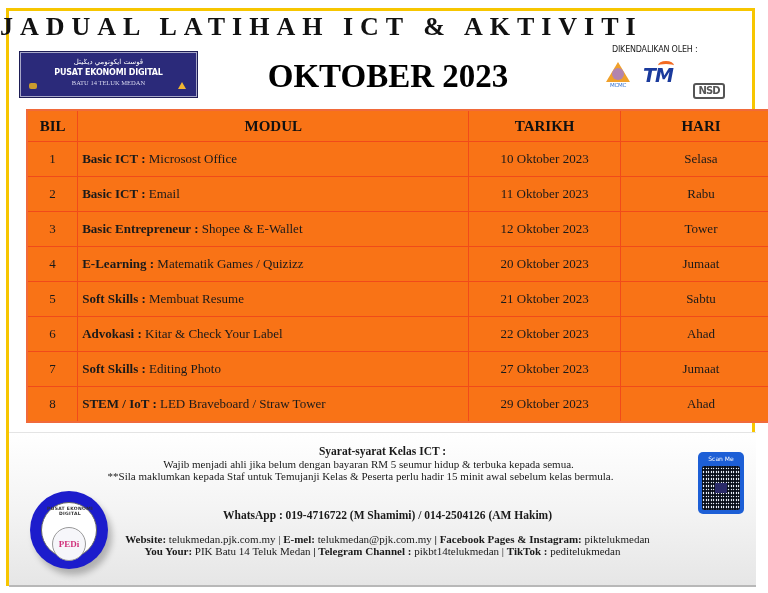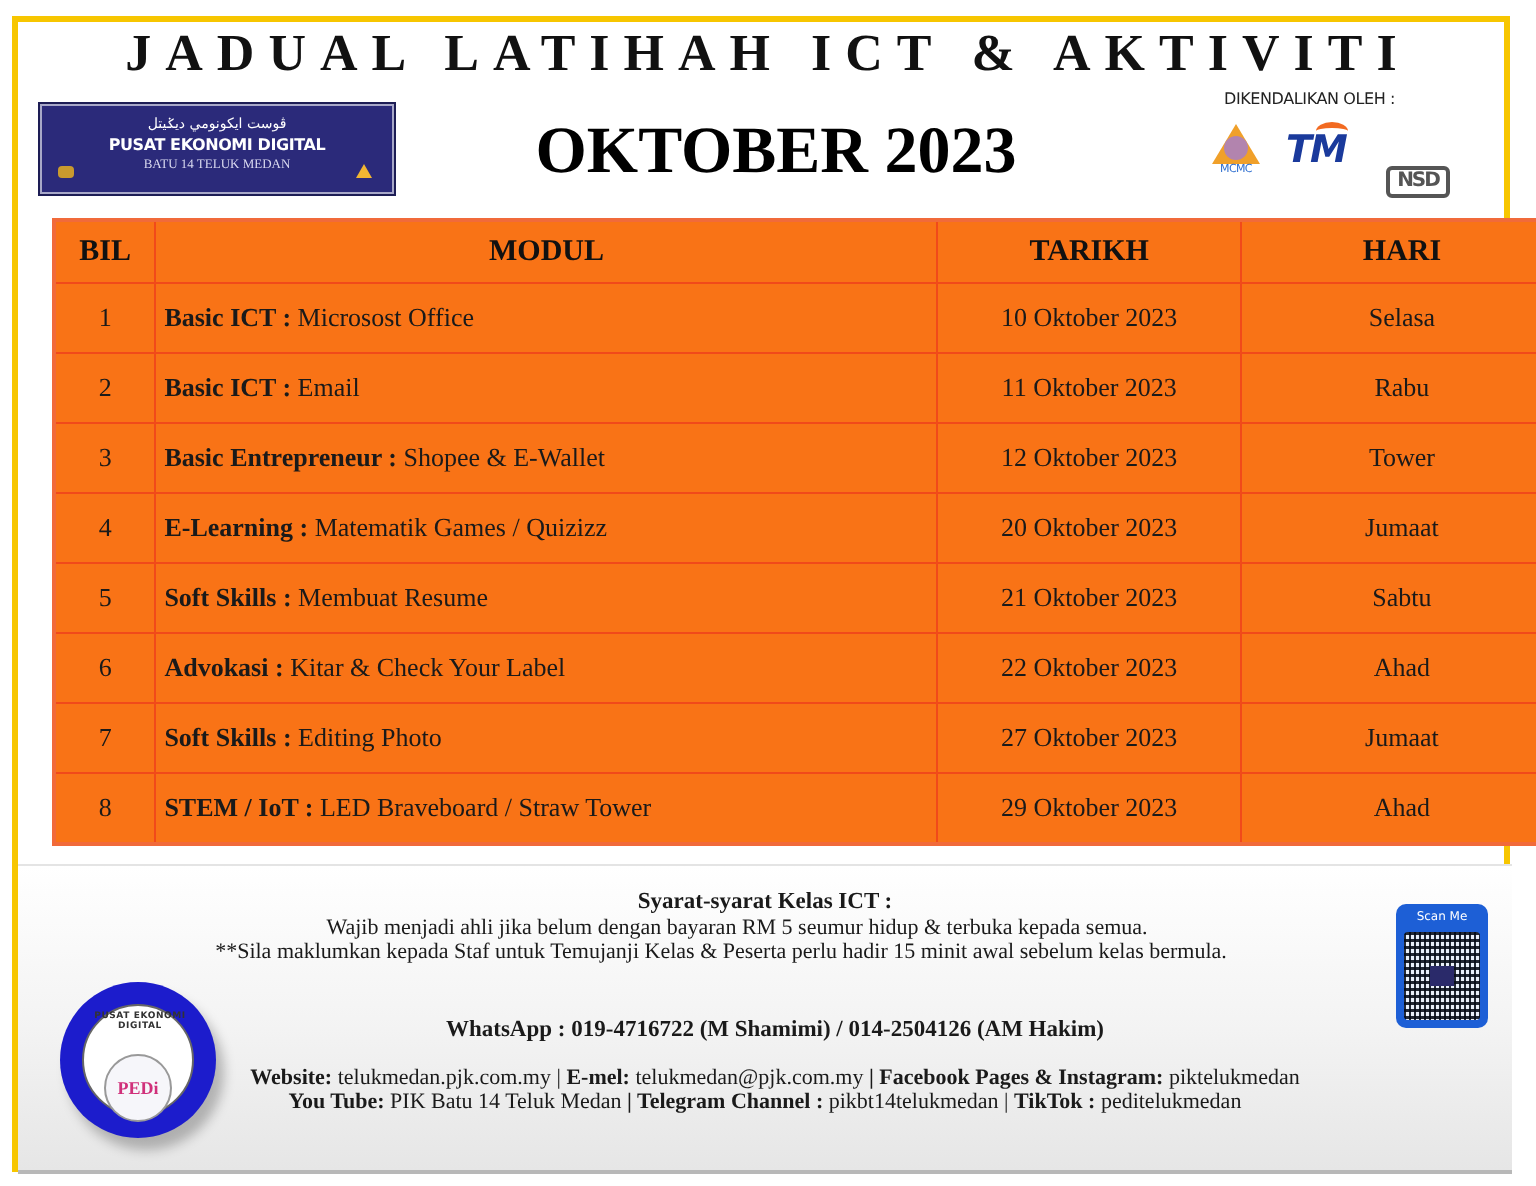--- a/index.html
+++ b/index.html
@@ -7,21 +7,21 @@
     width: 768px; height: 593px; position: relative; overflow: hidden;
     background: #ffffff;
     font-family: "Liberation Serif", "DejaVu Serif", serif;
     color: #111;
   }
   .frame {
     position: absolute; left: 6px; top: 8px; width: 749px; height: 578px;
     border: 3px solid #f7c600; border-bottom: none; box-sizing: border-box;
   }
   .main-title {
-    position: absolute; left: 0; top: 12px; width: 768px; text-align: center;
+    position: absolute; left: 0; top: 12px; width: 768px; text-align: left;
     font-size: 26px; font-weight: bold; letter-spacing: 7px; color: #111;
   }
   .subtitle {
     position: absolute; left: 238px; top: 58px; width: 300px; text-align: center;
     font-size: 33px; font-weight: bold; color: #000;
   }
   .logo-banner {
     position: absolute; left: 20px; top: 52px; width: 177px; height: 45px;
     background: #2b2a7a; border: 1px solid #a8a8c8; box-sizing: border-box;
     outline: 1px solid #1d1d55;
@@ -192,21 +192,21 @@
     </tr>
   </tbody>
 </table>
 
 <div class="footer">
   <div class="f-line f-title">Syarat-syarat Kelas ICT :</div>
   <div class="f-line f-req1">Wajib menjadi ahli jika belum dengan bayaran RM 5 seumur hidup &amp; terbuka kepada semua.</div>
   <div class="f-line f-req2">**Sila maklumkan kepada Staf untuk Temujanji Kelas &amp; Peserta perlu hadir 15 minit awal sebelum kelas bermula.</div>
   <div class="f-line f-wa">WhatsApp : 019-4716722 (M Shamimi) / 014-2504126 (AM Hakim)</div>
   <div class="f-line f-web1"><span class="b">Website:</span><span> telukmedan.pjk.com.my | </span><span class="b">E-mel:</span><span> telukmedan@pjk.com.my </span><span class="b">| </span><span class="b">Facebook Pages &amp; Instagram:</span><span> piktelukmedan</span></div>
-  <div class="f-line f-web2"><span class="b">You Tube:</span><span> PIK  Batu 14 Teluk Medan </span><span class="b">| </span><span class="b">Telegram Channel :</span><span> pikbt14telukmedan | </span><span class="b">TikTok :</span><span> peditelukmedan</span></div>
+  <div class="f-line f-web2"><span class="b">You Your:</span><span> PIK  Batu 14 Teluk Medan </span><span class="b">| </span><span class="b">Telegram Channel :</span><span> pikbt14telukmedan | </span><span class="b">TikTok :</span><span> peditelukmedan</span></div>
 </div>
 
 <div class="pedi-badge">
   <div class="ring">
     <div class="arc">PUSAT EKONOMI DIGITAL</div>
     <div class="ring-inner">
       <div class="pedi-txt">PEDi</div>
     </div>
   </div>
 </div>

